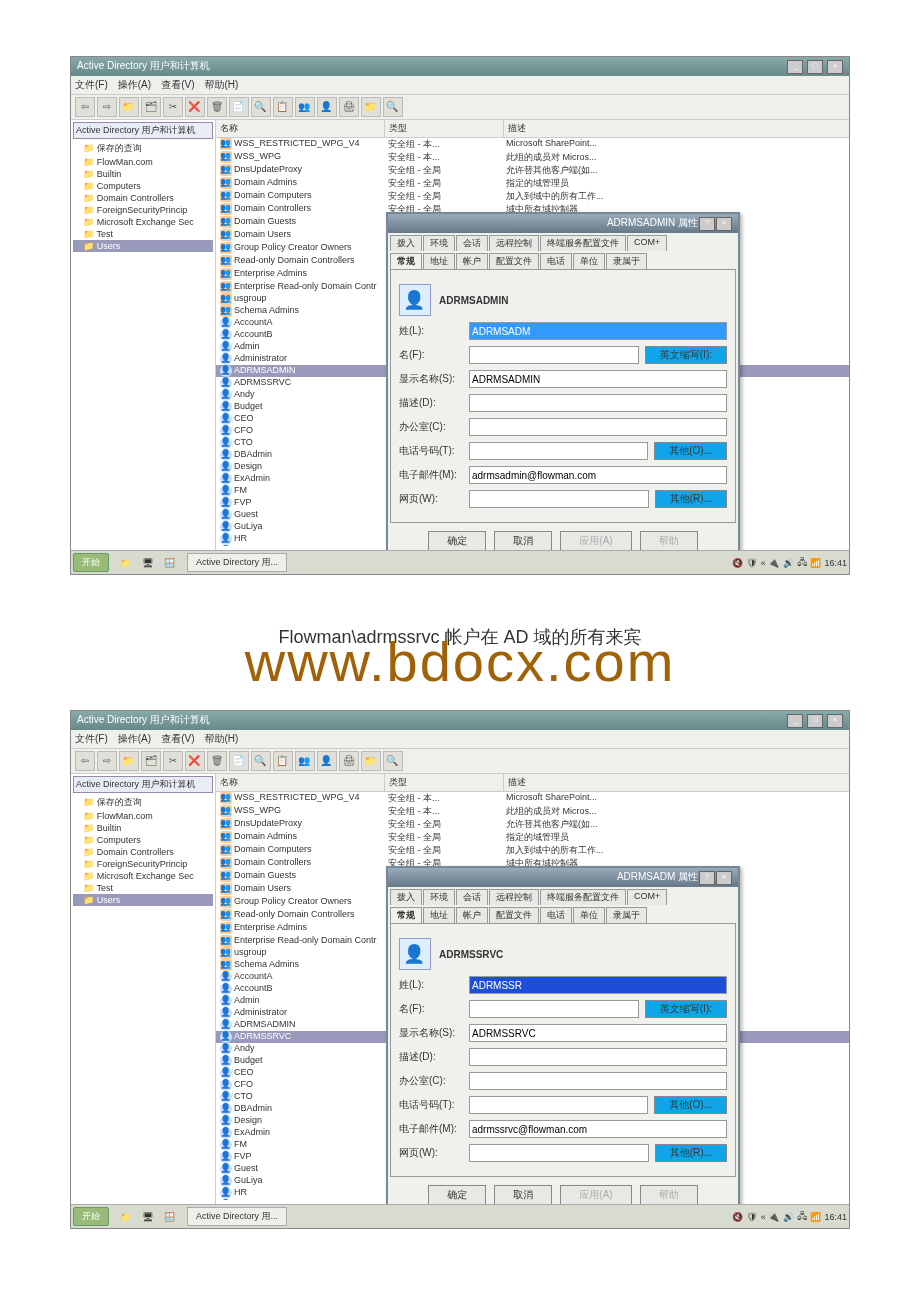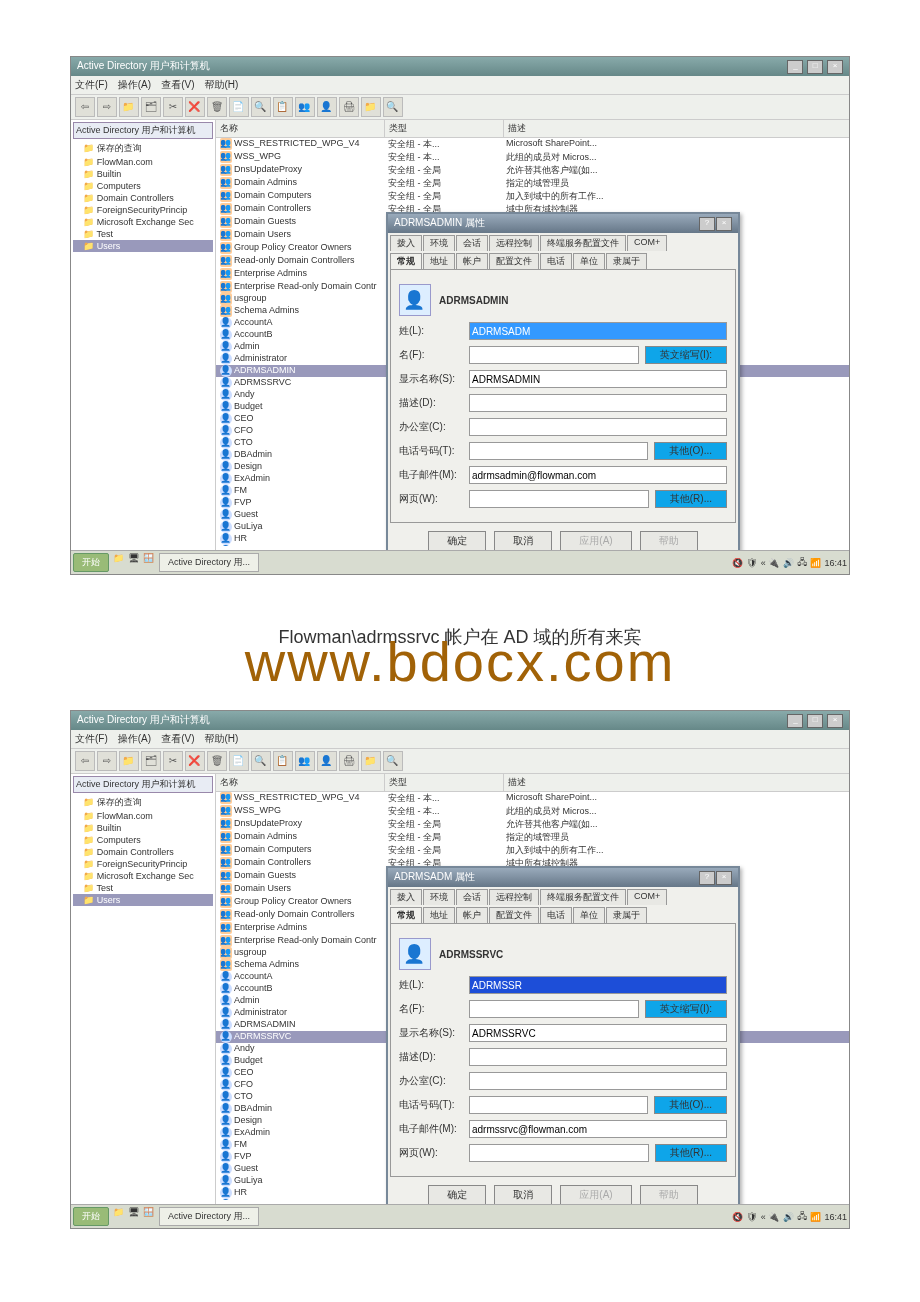--- a/index.html
+++ b/index.html
@@ -23,36 +23,36 @@
 .cols .c3{flex:1;padding:2px 4px}
 .rows{height:408px;overflow:hidden}
 .rw{display:flex;font-size:9px}
 .rw .c1{width:160px;padding:0 4px;white-space:nowrap;overflow:hidden}
 .rw .c2{width:110px;padding:0 4px;white-space:nowrap}
 .rw .c3{flex:1;padding:0 4px;white-space:nowrap;overflow:hidden}
 .ico{display:inline-block;width:12px;height:12px;margin-right:2px;vertical-align:middle;font-size:9px;text-align:center}
 .ig{background:#fc9;border-radius:2px}
 .iu{background:#cdf;border-radius:50%}
 .dlg{position:absolute;left:170px;top:92px;width:350px;background:#f0f0ec;border:2px solid #789;box-shadow:2px 2px 4px rgba(0,0,0,.3)}
-.dlg-title{background:linear-gradient(#9ab,#678);color:#fff;padding:2px 6px;font-size:10px;display:flex;justify-content:space-between}
+.dlg-title{background:linear-gradient(#9ab,#678);color:#fff;padding:2px 6px;font-size:10px;display:flex;justify-content:flex-end}
 .dlg-title .x span{display:inline-block;width:14px;height:12px;background:#ccc;border:1px solid #666;text-align:center;font-size:8px;line-height:10px;margin-left:1px}
 .tabs{display:flex;flex-wrap:wrap;background:#f0f0ec;padding:2px 2px 0;font-size:9px}
 .tabs span{border:1px solid #999;border-bottom:none;padding:1px 6px;margin-right:1px;background:#e8e8e4}
 .tabs span.act{background:#f0f0ec;font-weight:bold}
 .pane{border:1px solid #999;margin:0 2px 2px;padding:8px;background:#f0f0ec;font-size:10px}
 .fr{display:flex;align-items:center;margin:6px 0}
 .fr .lbl{width:70px}
 .fr input[type=text]{flex:1;border:1px solid #999;padding:1px 2px;font-size:10px;height:14px}
 .fr .btn{border:1px solid #888;background:#0ea5e9;padding:1px 14px;margin-left:6px;font-size:10px}
 .dlgbtns{text-align:center;padding:6px}
 .dlgbtns span{display:inline-block;border:1px solid #888;background:#e8e8e4;padding:2px 18px;margin:0 4px;font-size:10px}
 .dlgbtns span.dis{color:#aaa}
 .av{width:30px;height:30px;background:#def;border:1px solid #99c;display:flex;align-items:center;justify-content:center;font-size:18px;color:#358;margin-right:8px}
 .taskbar{background:#d8dcd0;border-top:1px solid #aaa;display:flex;align-items:center;padding:2px;font-size:9px;justify-content:space-between}
-.taskbar .l{display:flex;gap:4px}
+.taskbar .l{display:flex;align-items:center;gap:11px}
 .start{background:#9b7;border:1px solid #696;padding:2px 8px;border-radius:2px;color:#fff}
 .tbbtn{background:#eef0e8;border:1px solid #aaa;padding:2px 8px}
 .tray{display:flex;align-items:center;gap:3px;font-size:9px}
 .tray span{display:inline-block}
 .caption{font-size:18px;text-align:center;margin:50px 0 20px;color:#333}
 .watermark{font-size:56px;color:#a16207;text-align:center;font-weight:300;letter-spacing:2px;margin-top:-40px}
 </style>
 </head>
 <body>
 

